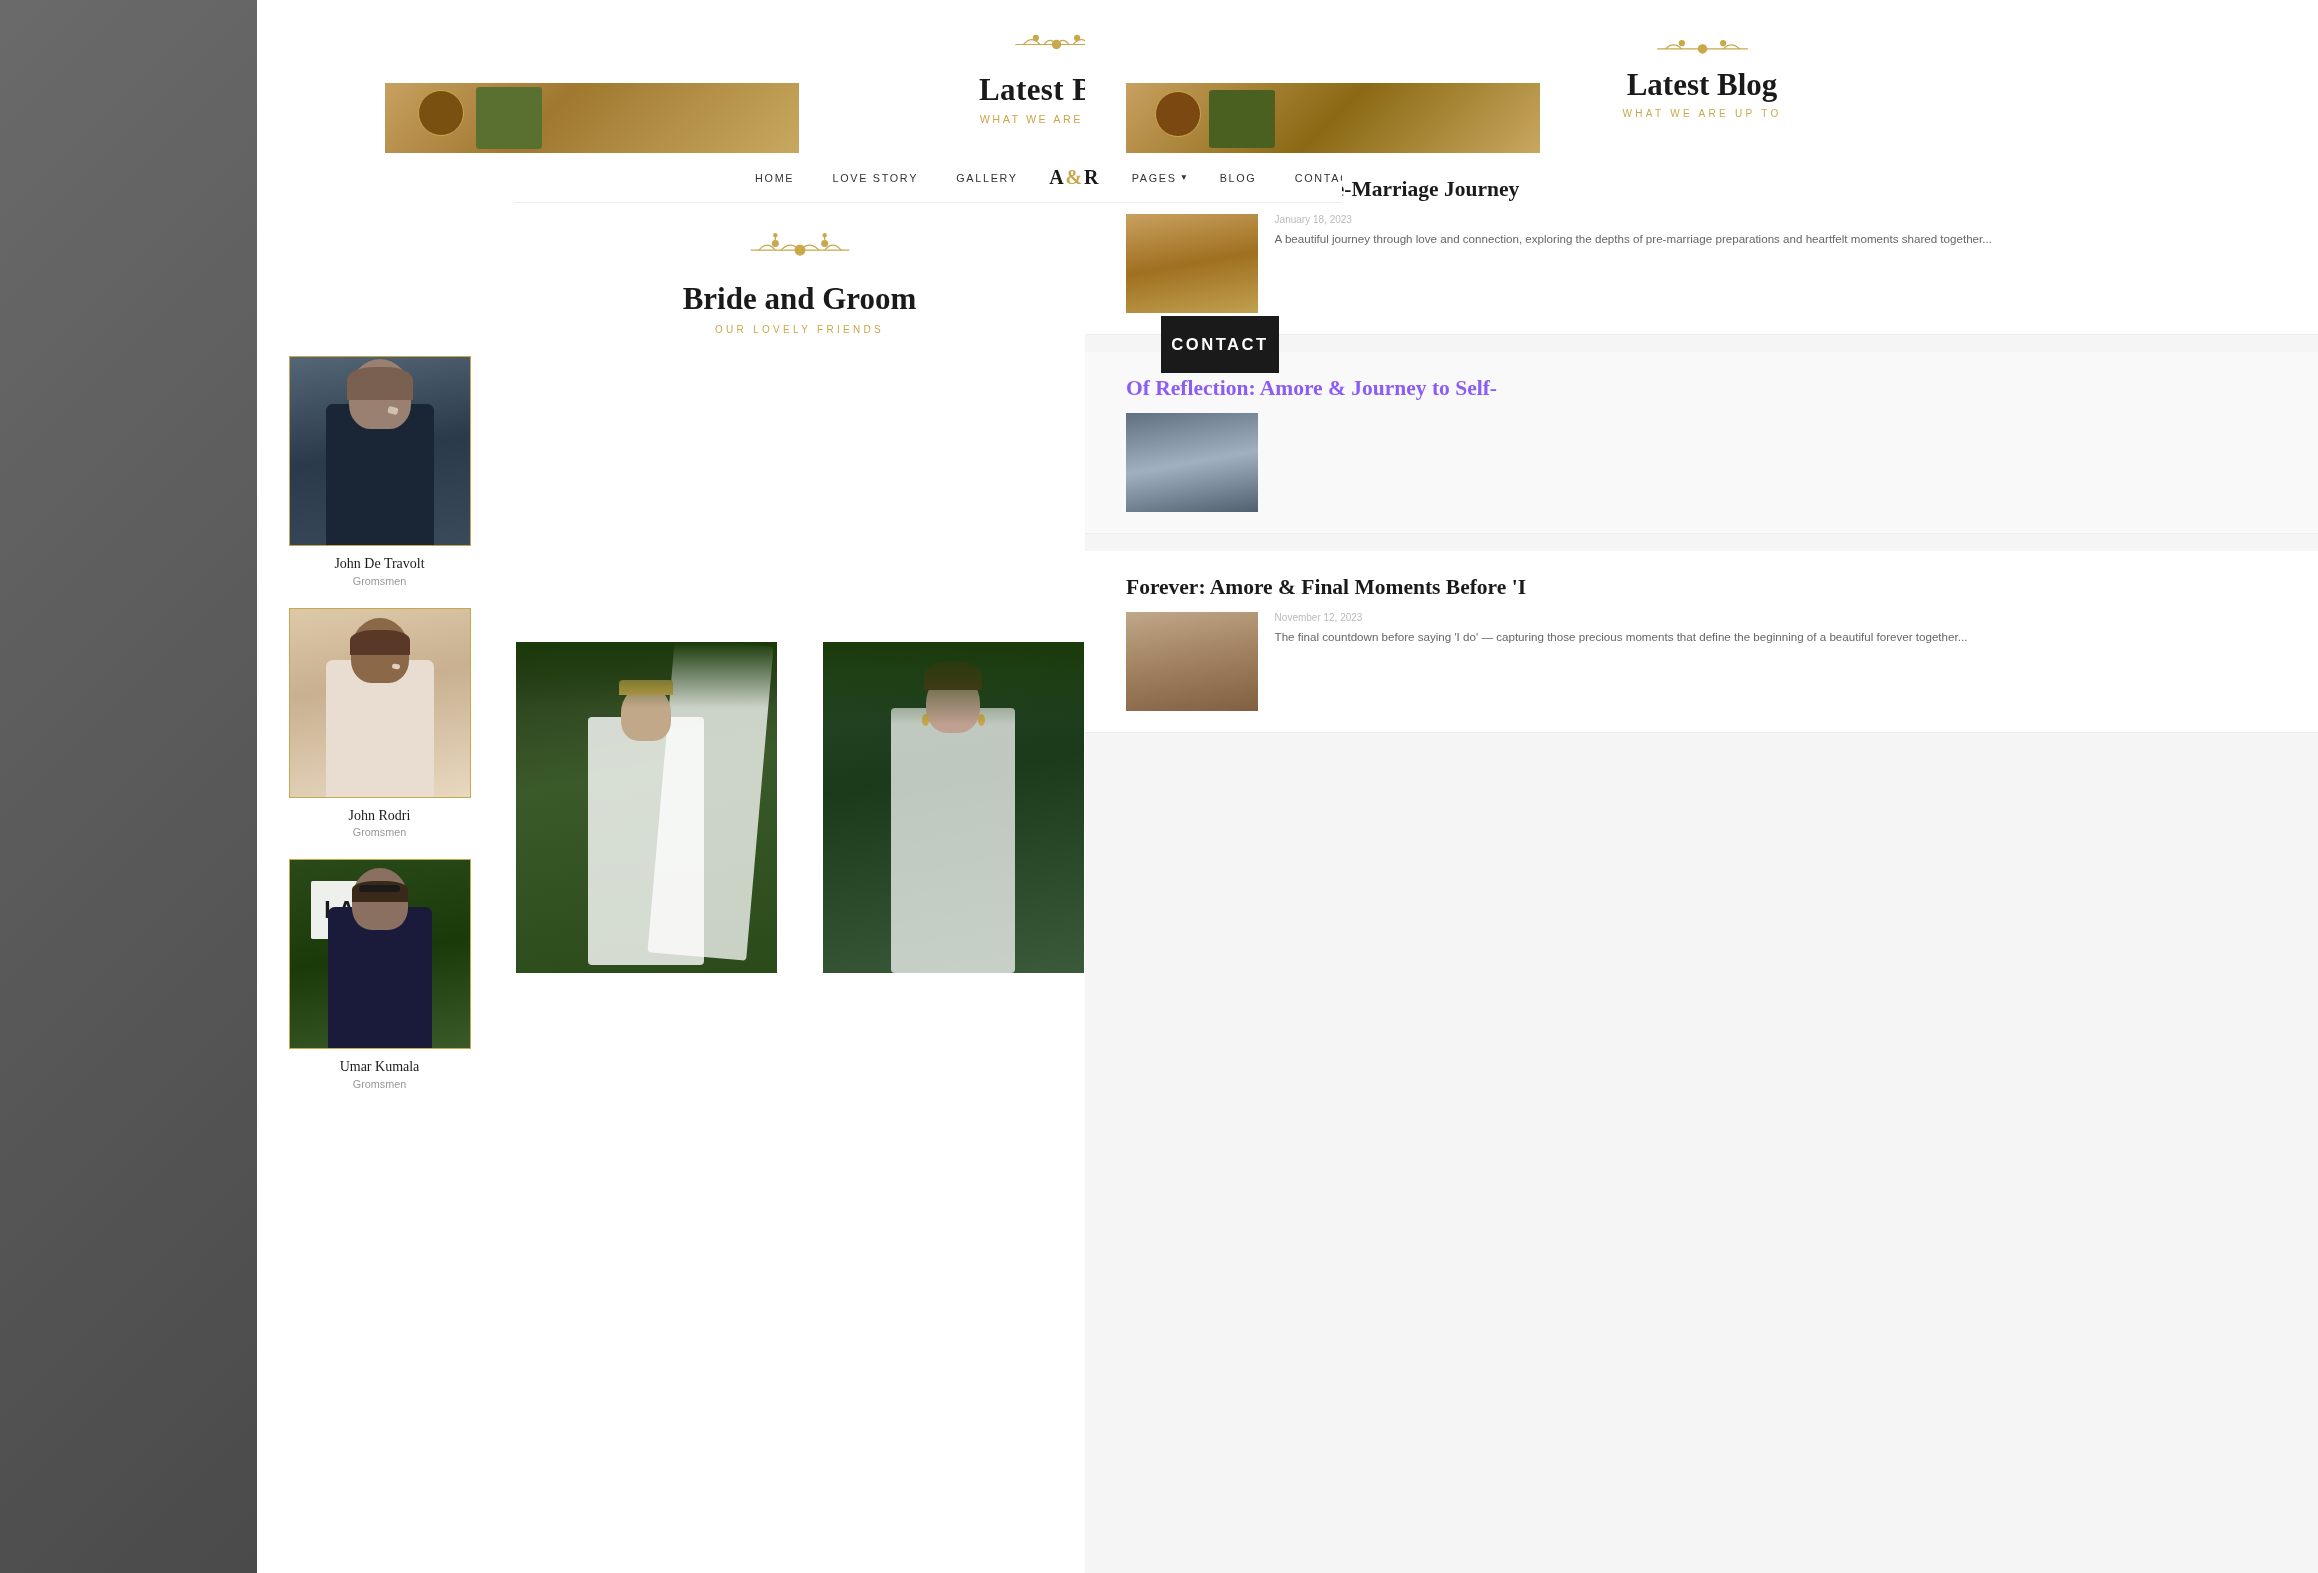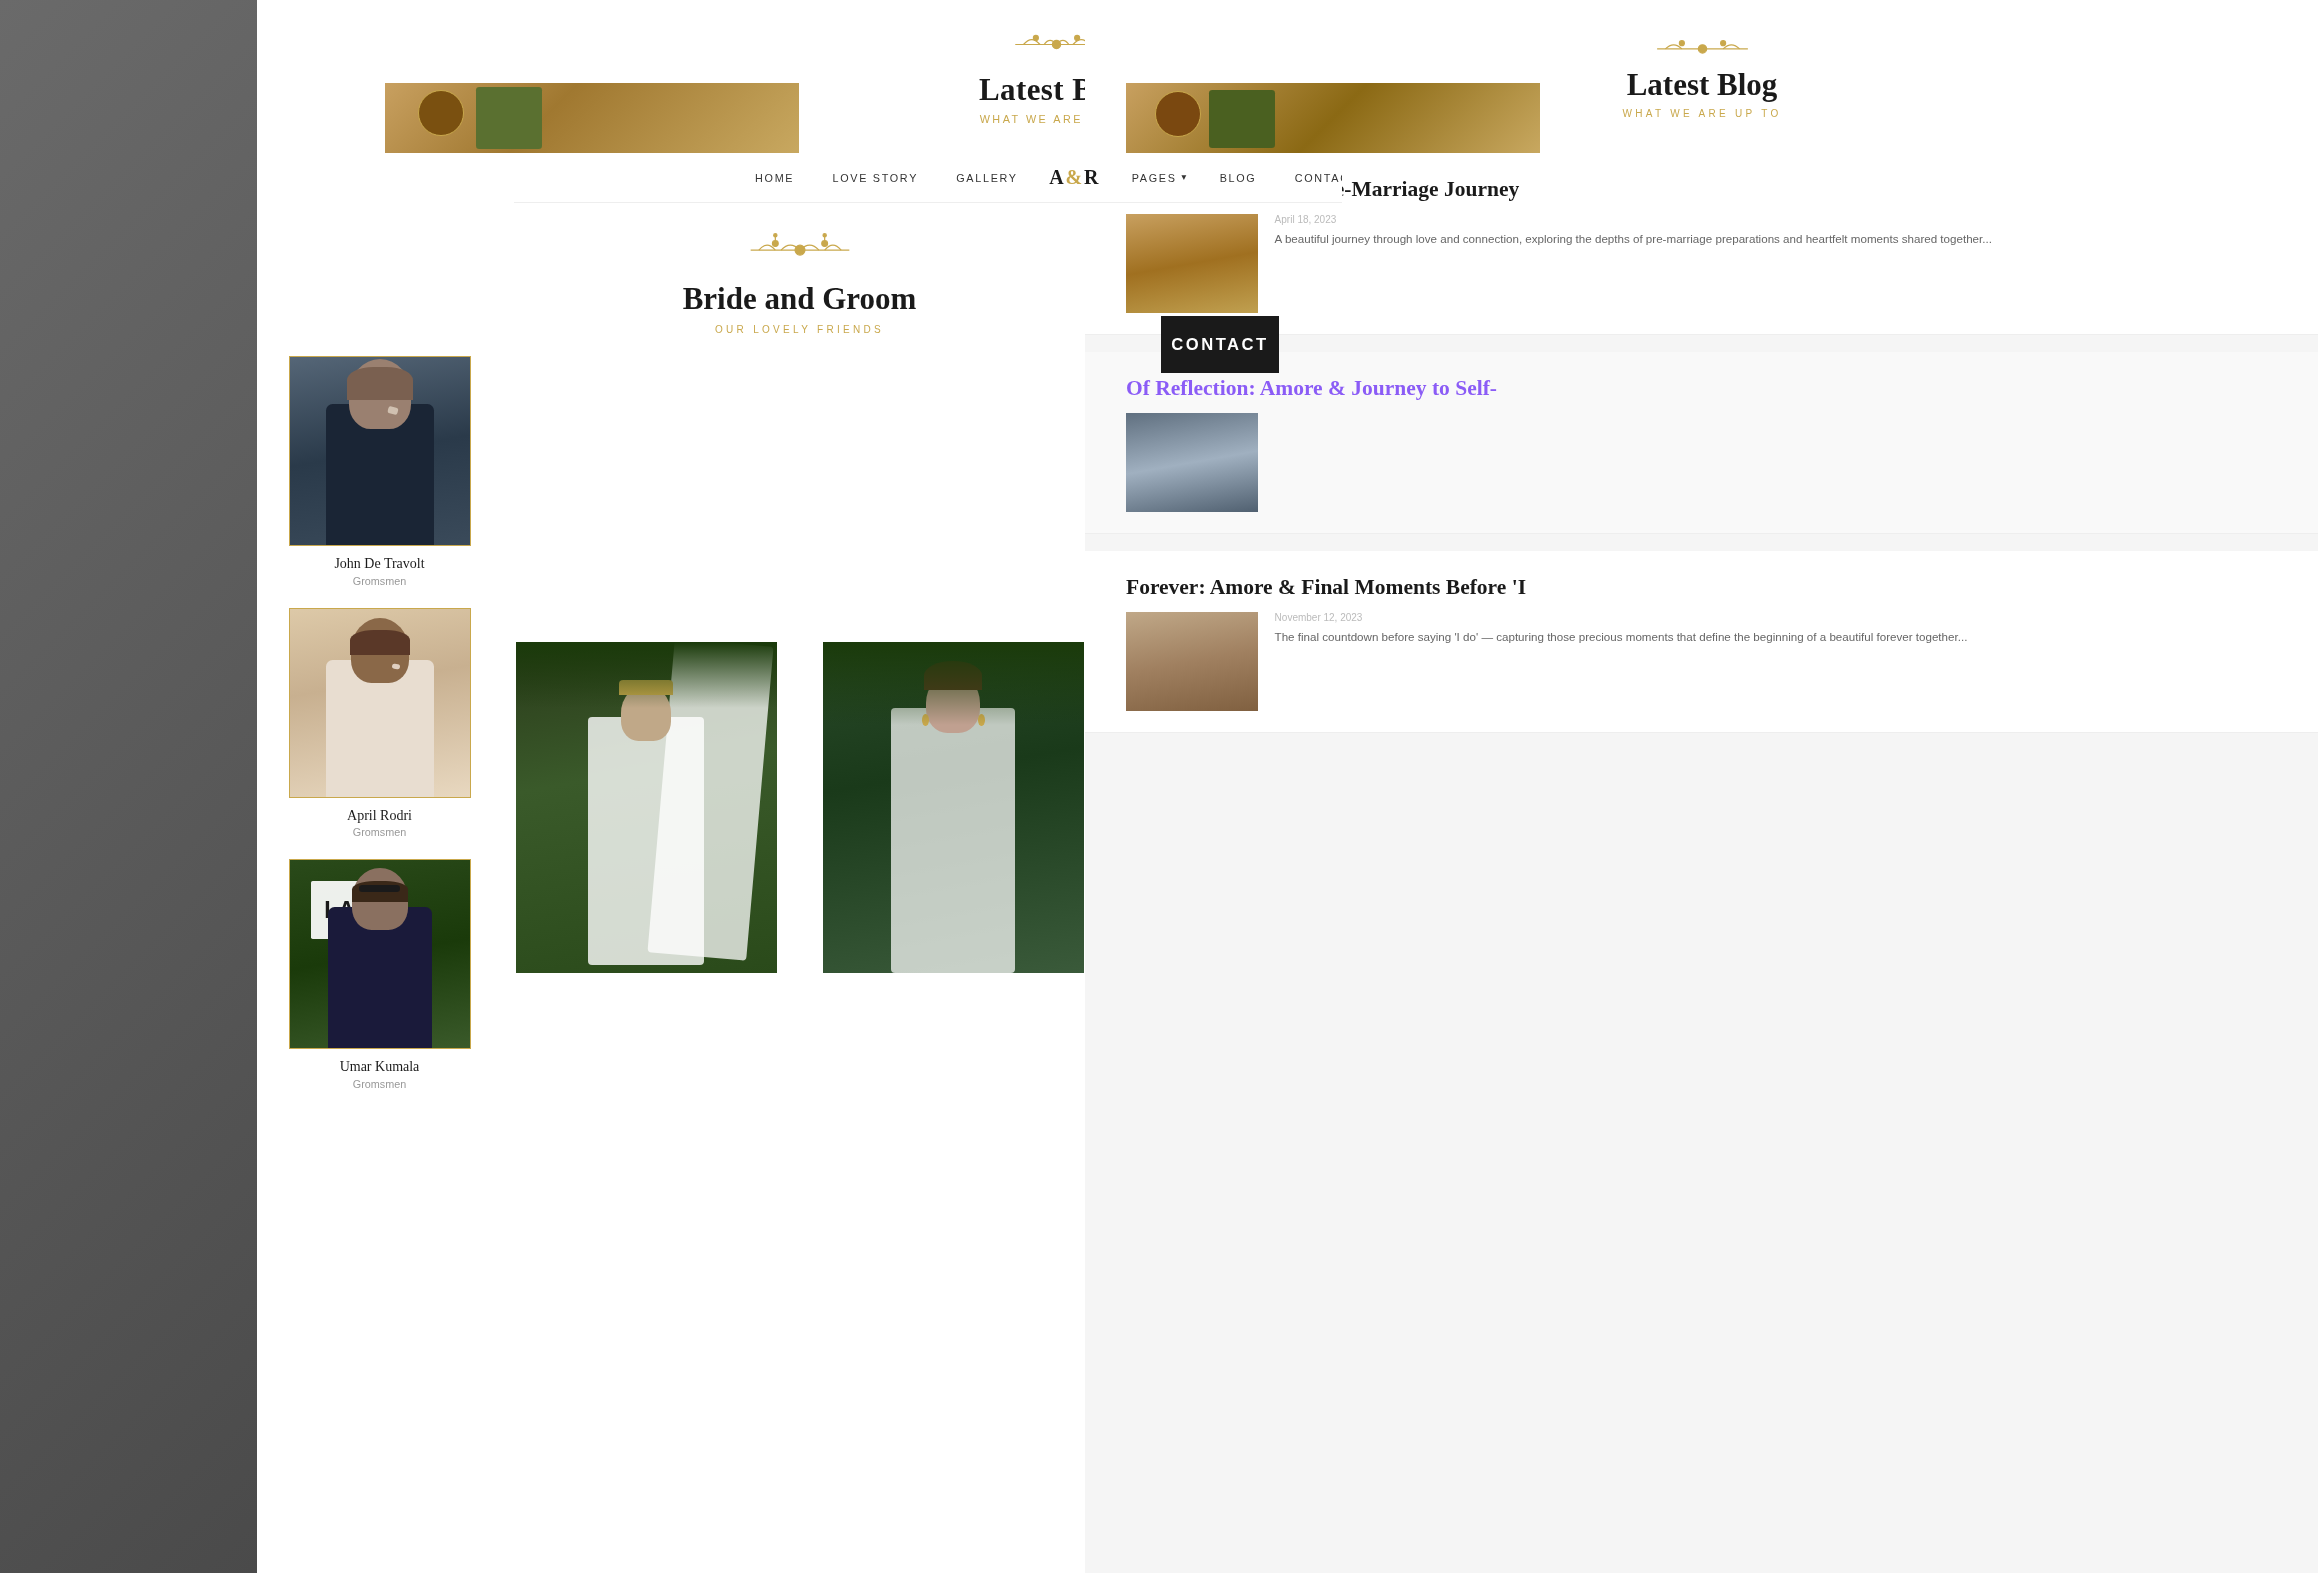--- a/index.html
+++ b/index.html
@@ -239,21 +239,21 @@
     </div>
 
     <div style="display:flex; flex-direction:column; align-items:center; width:195px;">
       <div style="width:182px; height:190px; border:1.7px solid #c9a84c; overflow:hidden; position:relative; background:linear-gradient(170deg, #ddc9a8 0%, #c8b090 40%, #e8d8c0 100%);">
 
         <div style="position:absolute; bottom:0; left:50%; transform:translateX(-50%); width:108px; height:137px; background:#e8ddd0; border-radius:6.6px 6.6px 0 0;"></div>
         <div style="position:absolute; bottom:114px; left:50%; transform:translateX(-50%); width:58px; height:65px; background:#8a6848; border-radius:50% 50% 35% 35%;"></div>
         <div style="position:absolute; bottom:142px; left:50%; transform:translateX(-50%); width:60px; height:25px; background:#5a3828; border-radius:40% 40% 0 0;"></div>
         <div style="position:absolute; bottom:128px; left:calc(50% + 12.4px); width:8.3px; height:5px; background:#e0cfc0; border-radius:2.5px; transform:rotate(10deg);"></div>
       </div>
-      <p style="font-size:14px; color:#1a1a1a; font-family:'Georgia',serif; margin-top:10px; text-align:center;">April Rodri</p>
+      <p style="font-size:14px; color:#1a1a1a; font-family:'Georgia',serif; margin-top:10px; text-align:center;">John Rodri</p>
       <p style="font-size:10.8px; color:#999; font-family:Arial,sans-serif; margin-top:2.5px;">Gromsmen</p>
     </div>
 
     <div style="display:flex; flex-direction:column; align-items:center; width:195px;">
       <div style="width:182px; height:190px; border:1.7px solid #c9a84c; overflow:hidden; position:relative; background:linear-gradient(170deg, #2a4a1a 0%, #1a3a0a 50%, #3a5a2a 100%);">
 
         <div style="position:absolute; top:21px; left:21px; width:58px; height:58px; background:rgba(255,255,255,0.92); display:flex; align-items:center; justify-content:center; font-size:23px; font-weight:bold; color:#1a1a1a; font-family:Arial,sans-serif; border-radius:1.7px;">LA</div>
 
         <div style="position:absolute; bottom:0; left:50%; transform:translateX(-50%); width:104px; height:141px; background:#1a1a3a; border-radius:6.6px 6.6px 0 0;"></div>
         <div style="position:absolute; bottom:118px; left:50%; transform:translateX(-50%); width:56px; height:62px; background:#8a7060; border-radius:50% 50% 35% 35%;"></div>
@@ -325,21 +325,21 @@
     <div style="position:absolute; top:6.6px; left:83px; width:66px; height:58px; background:#4a6020; border-radius:3.3px;"></div>
   </div>
 
   <div style="position:absolute; top:153px; left:0; width:100%; background:#fff; padding:21px 41px 21px 41px; border-bottom:0.8px solid #eee;">
     <h3 style="font-size:21.5px; color:#1a1a1a; font-family:'Georgia',serif; font-weight:600; line-height:1.4;">Embrace: Amore &amp; Pre-Marriage Journey</h3>
     <div style="display:flex; gap:16.6px; margin-top:10px;">
       <div style="width:132px; height:99px; flex-shrink:0; background:linear-gradient(135deg, #b89860 0%, #d4b880 50%, #9a7830 100%);">
         <div style="width:100%; height:100%; background:linear-gradient(170deg, #c8a060 0%, #a07020 50%, #c0a050 100%);"></div>
       </div>
       <div>
-        <p style="font-size:10px; color:#bbb; font-family:Arial,sans-serif; margin-bottom:5px;">April 18, 2023</p>
+        <p style="font-size:10px; color:#bbb; font-family:Arial,sans-serif; margin-bottom:5px;">January 18, 2023</p>
         <p style="font-size:11.6px; color:#666; font-family:Arial,sans-serif; line-height:1.6;">A beautiful journey through love and connection, exploring the depths of pre-marriage preparations and heartfelt moments shared together...</p>
       </div>
     </div>
   </div>
 
   <div style="position:absolute; top:352px; left:0; width:100%; background:#f9f9f9; padding:21px 41px 21px 41px; border-bottom:0.8px solid #eee;">
     <h3 style="font-size:21.5px; color:#8b5cf6; font-family:'Georgia',serif; font-weight:600; line-height:1.4;">Of Reflection: Amore &amp; Journey to Self-</h3>
     <div style="display:flex; gap:16.6px; margin-top:10px;">
       <div style="width:132px; height:99px; flex-shrink:0;">
         <div style="width:100%; height:100%; background:linear-gradient(170deg, #607080 0%, #a0b0c0 50%, #506070 100%);"></div>

